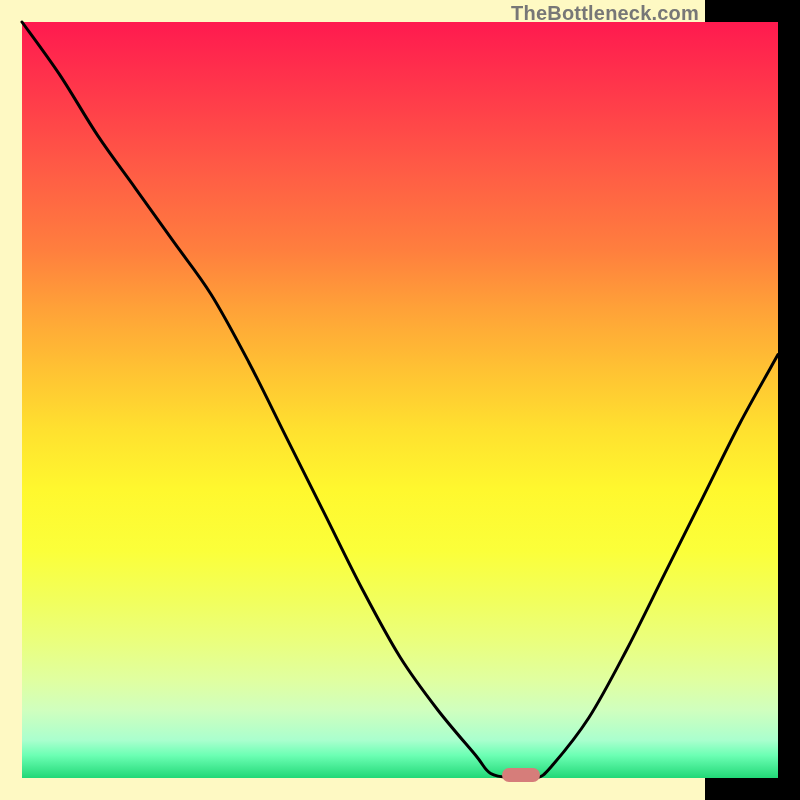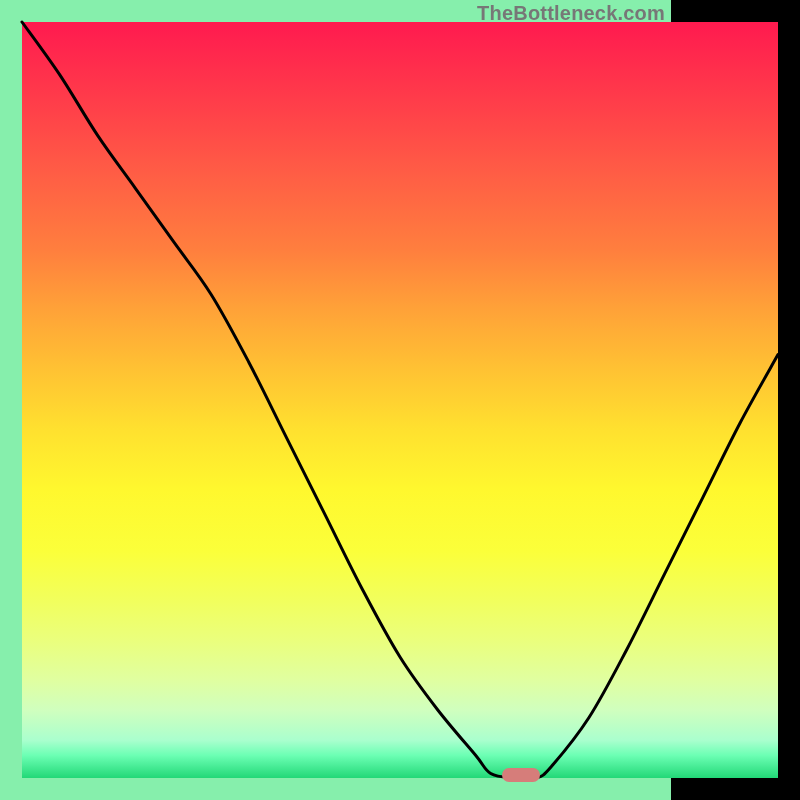--- a/index.html
+++ b/index.html
@@ -8,21 +8,22 @@
     width: 800px;
     height: 800px;
     background: #000;
     overflow: hidden;
     font-family: Arial, Helvetica, sans-serif;
   }
   .frame {
     position: relative;
     width: 671px;
     height: 800px;
-    background: #86efac;
+    background: #fef9c3;
+    padding-left: 34px;
   }
   .plot-area {
     position: absolute;
     left: 22px;
     top: 22px;
     width: 756px;
     height: 756px;
     background: linear-gradient(
       to bottom,
       #ff1a4f 0%,

